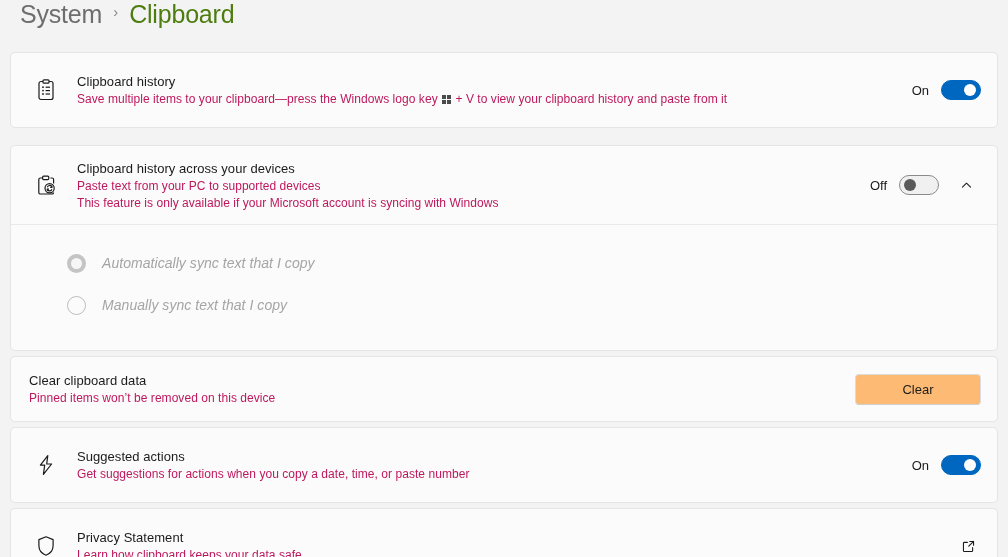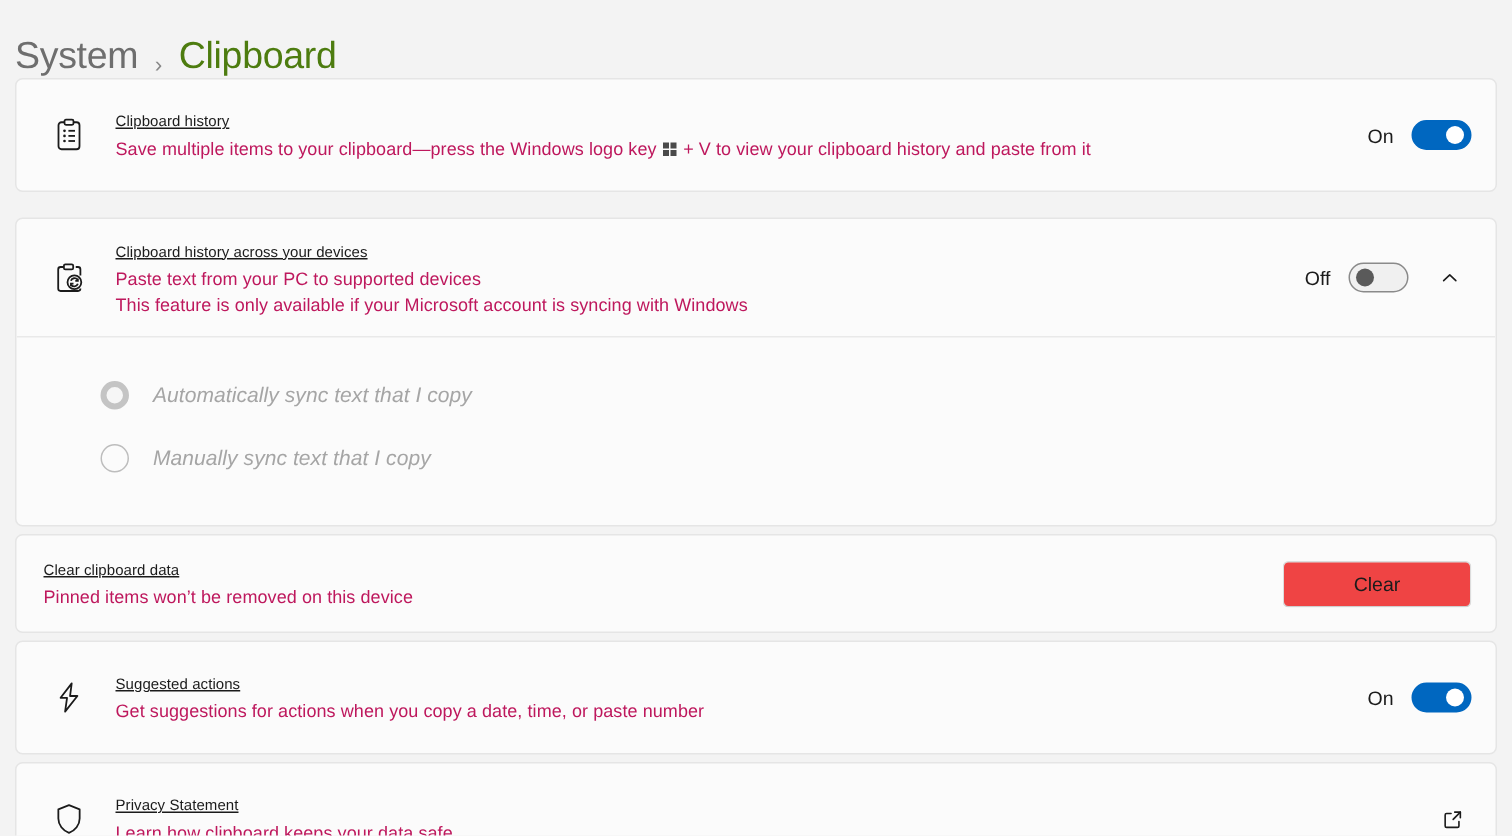--- a/index.html
+++ b/index.html
@@ -7,23 +7,24 @@
     margin: 0; padding: 0;
     width: 1008px; height: 557px;
     background: #f3f3f3;
     font-family: "Liberation Sans", sans-serif;
     -webkit-font-smoothing: antialiased;
   }
   .page { position: relative; width: 1008px; height: 557px; overflow: hidden; }
 
   
   .breadcrumb {
-    display: flex; align-items: flex-end;
+    display: flex; align-items: flex-start;
     height: 52px; padding-left: 10px;
     gap: 11px;
+    margin-left: 10px;
   }
   .crumb-parent {
     font-size: 25px; color: #6e6e6e; font-weight: 400;
     letter-spacing: -0.2px;
   }
   .crumb-sep { font-size: 15px; color: #888; padding-top: 3px; }
   .crumb-current {
     font-size: 25px; color: #4d7c0f; font-weight: 400;
     letter-spacing: -0.2px;
   }
@@ -47,22 +48,22 @@
 
   .ic {
     width: 34px; min-width: 34px; height: 34px;
     display: flex; align-items: center; justify-content: center;
     color: #1b1b1b; margin-right: 14px;
   }
   .ic svg { display: block; }
 
   .texts { flex: 1 1 auto; min-width: 0; padding: 6px 0; }
   .t-title {
-    font-size: 10px; color: #1b1b1b; line-height: 19px;
-    font-weight: 400; letter-spacing: 0.05px; text-decoration: underline;
+    font-size: 13px; color: #1b1b1b; line-height: 19px;
+    font-weight: 400; letter-spacing: 0.05px;
   }
   .t-sub {
     font-size: 12px; color: #be185d; line-height: 17px;
     letter-spacing: 0.05px;
   }
   .winkey {
     display: inline-block; width: 9px; height: 9px;
     vertical-align: -1px; margin: 0 1px;
     background:
       linear-gradient(#4a4a4a,#4a4a4a) 0 0/4px 4px no-repeat,
@@ -105,21 +106,21 @@
     position: relative; flex: 0 0 auto;
   }
   .radio.checked {
     border: 4px solid #c4c4c4; background: #f6f6f6;
   }
   .radio-label { font-size: 14px; color: #a5a5a5; letter-spacing: 0.05px; }
 
   
   .btn {
     min-width: 126px; height: 31px; padding: 0 14px;
-    background: #ef4444; border: 1px solid #dcdcdc;
+    background: #fdba74; border: 1px solid #dcdcdc;
     border-bottom-color: #cfcfcf;
     border-radius: 4px; font-size: 13px; color: #1b1b1b;
     font-family: "Liberation Sans", sans-serif;
     cursor: pointer; display: flex; align-items: center; justify-content: center;
   }
 
   .ext { color: #1b1b1b; display: flex; align-items: center; justify-content: center;
          width: 26px; height: 26px; cursor: pointer; }
 </style>
 </head>

